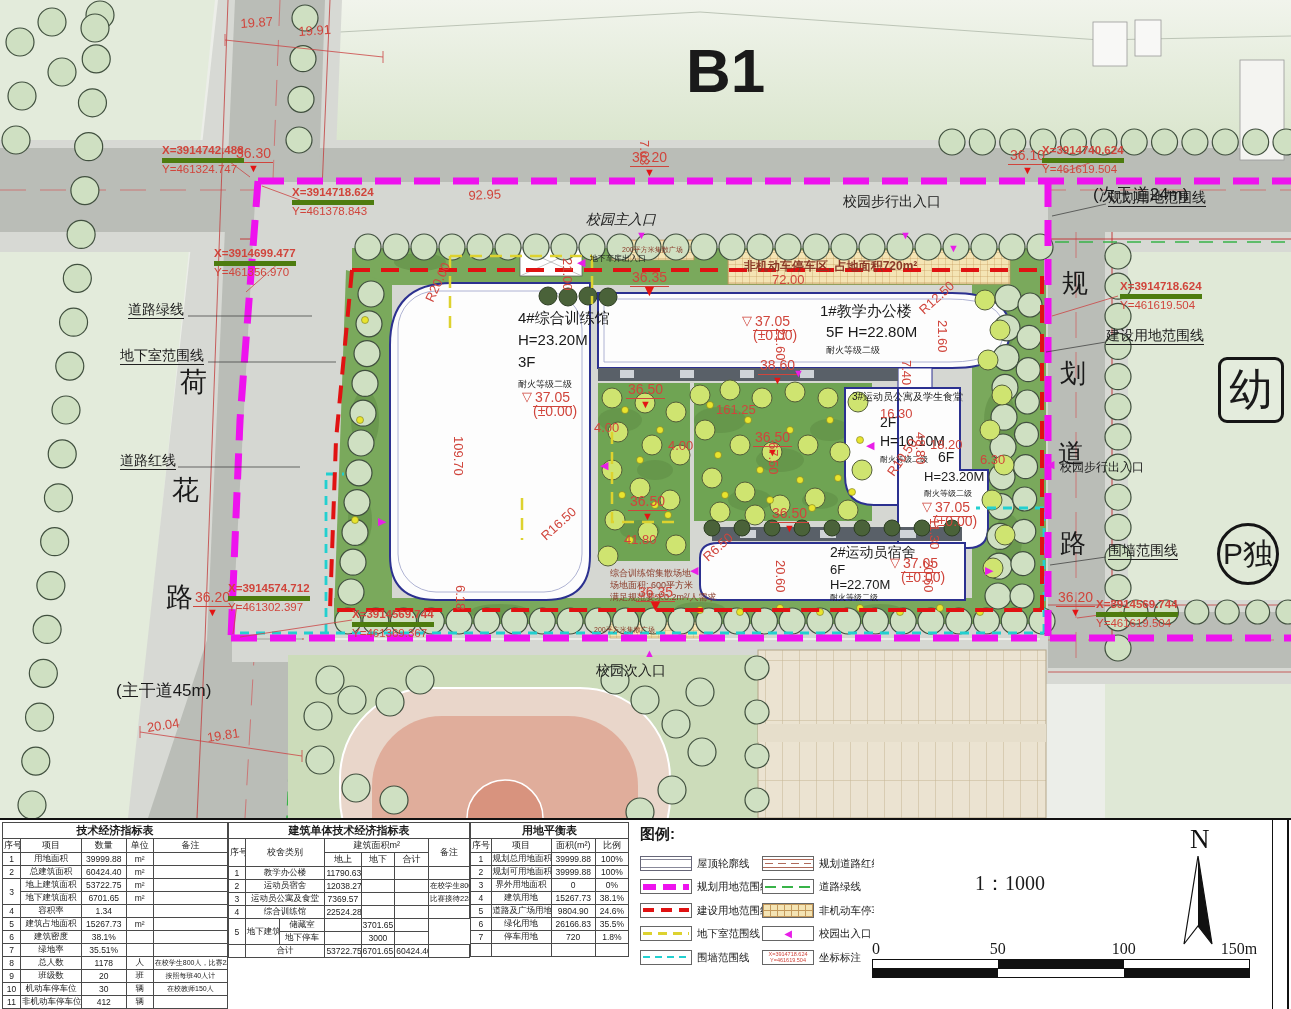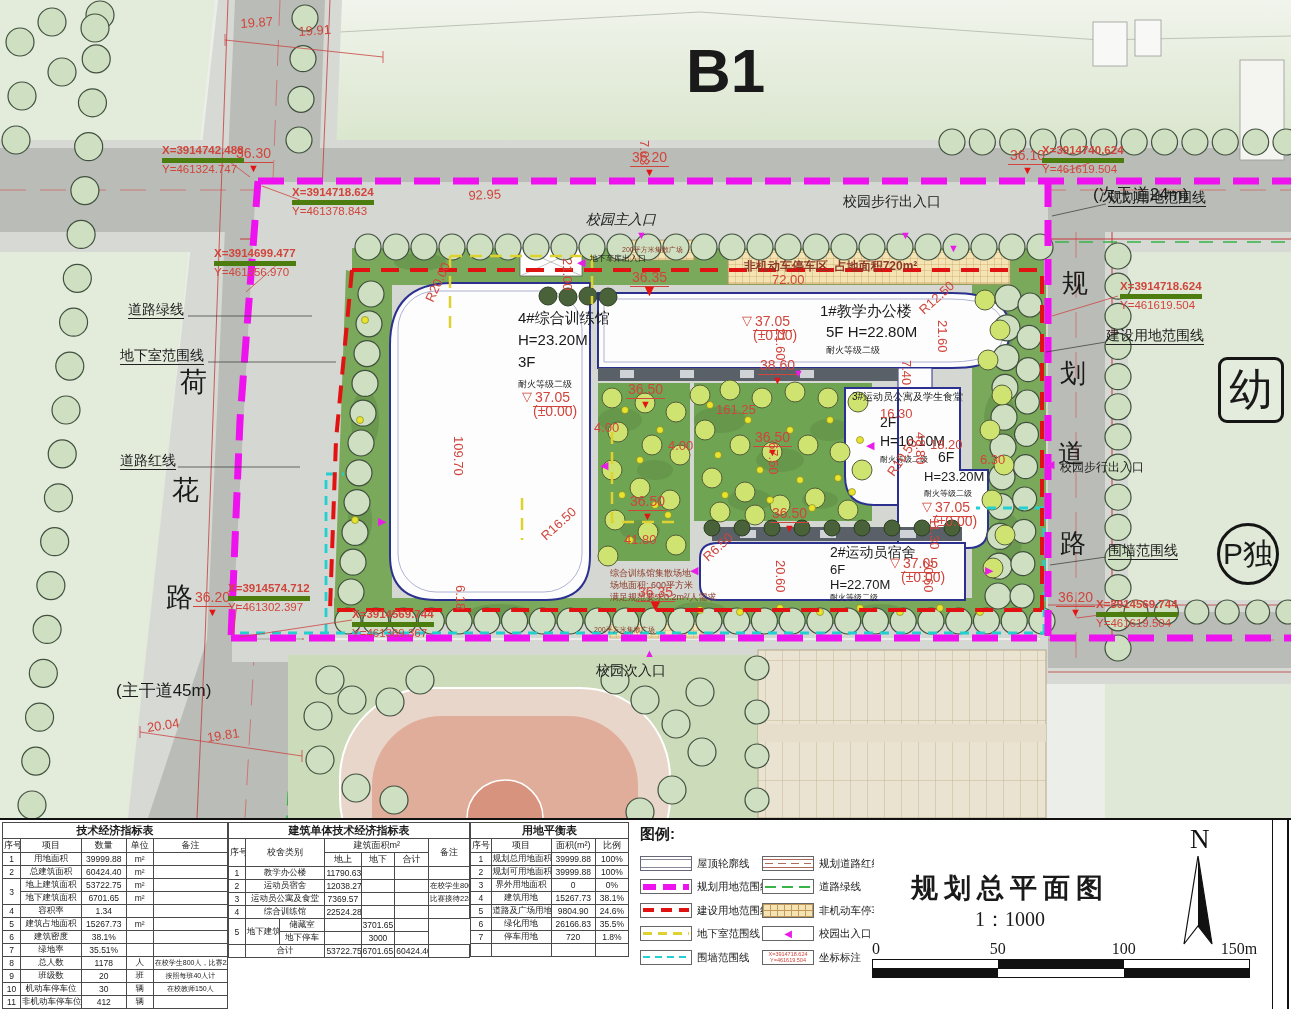--- a/index.html
+++ b/index.html
@@ -929,21 +929,20 @@
             <div class="sw sw-coord">
               <span>X=3914718.624</span>
               <span>Y=461619.504</span>
             </div>
             <span class="lg-lab">坐标标注</span>
           </div>
         </div>
     </div>
 
     <div id="titleblock">
-      <div id="tb-title">规划总平面图</div>
       <div id="tb-scale">1：1000</div>
     </div>
 
     <div id="north">
       <svg width="80" height="130" viewBox="0 0 80 130">
         <text x="32" y="24" font-size="27" font-family="Liberation Serif, serif" fill="#111">N</text>
         <polygon points="40,32 54,120 40,102 26,120" fill="#fff" stroke="#111" stroke-width="1.2"></polygon>
         <polygon points="40,32 54,120 40,102" fill="#111"></polygon>
       </svg>
     </div>

